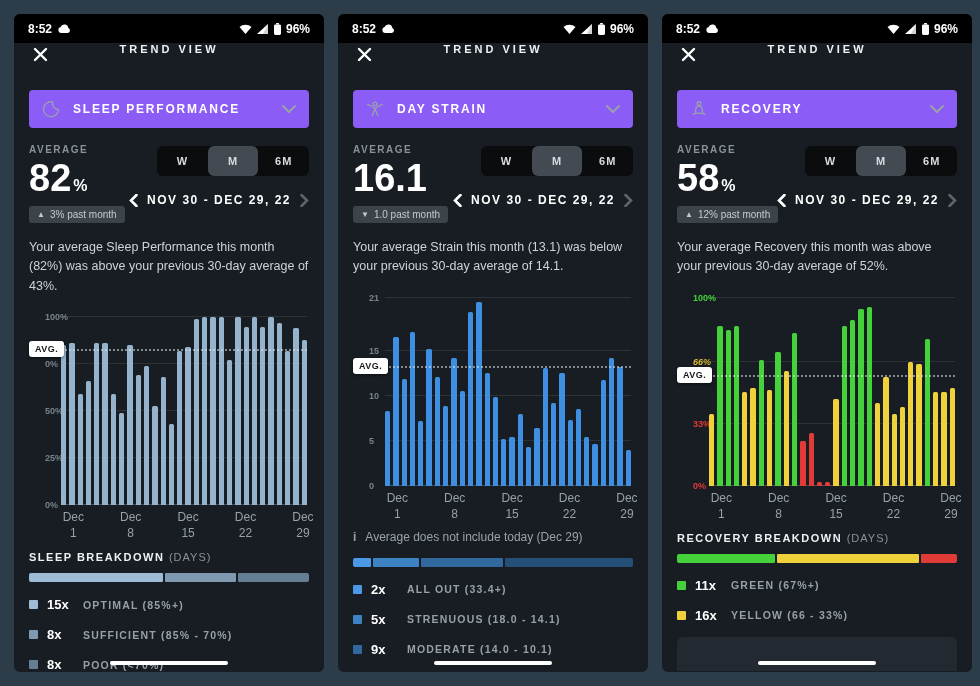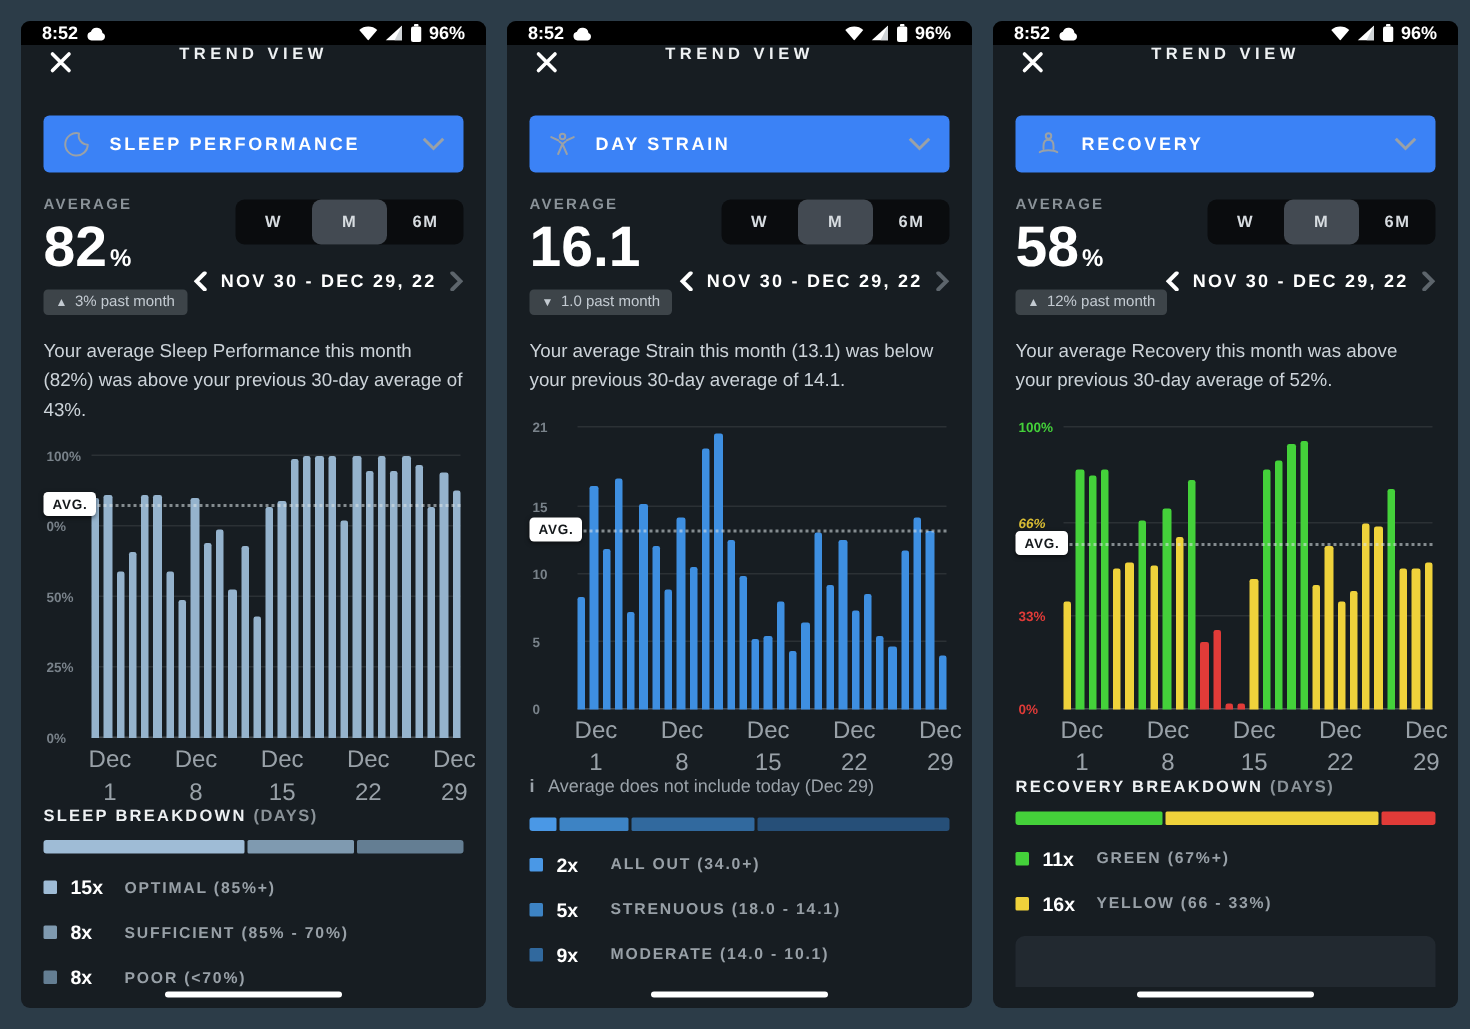--- a/index.html
+++ b/index.html
@@ -1,56 +1,56 @@
 <!DOCTYPE html>
 <html><head>
 <meta charset="utf-8">
 <style>
   html,body{margin:0;padding:0;background:#2c3c48;}
   *{box-sizing:border-box;font-family:"Liberation Sans","DejaVu Sans",sans-serif;}
   .stage{position:relative;width:980px;height:686px;background:#2c3c48;overflow:hidden;}
   .phone{position:absolute;top:14px;width:310px;height:658px;background:#171d22;border-radius:6px;overflow:hidden;}
-  .statusbar{height:16px;background:#000;display:flex;justify-content:space-between;align-items:center;padding:0 14px;color:#fff;font-size:12px;font-weight:bold;}
+  .statusbar{height:29px;background:#000;display:flex;justify-content:space-between;align-items:center;padding:0 14px;color:#fff;font-size:12px;font-weight:bold;}
   .sb-left,.sb-right{display:flex;align-items:center;gap:5px;}
   .content{position:relative;height:628px;padding:0 15px;overflow:hidden;}
   .appheader{height:42px;display:flex;align-items:flex-start;position:relative;}
   .appheader .title{position:absolute;left:0;right:0;text-align:center;font-size:11px;font-weight:bold;letter-spacing:3px;color:#eef1f3;}
   .close-btn{position:relative;z-index:2;width:22px;height:22px;display:flex;align-items:center;justify-content:center;cursor:pointer;}
-  .selector{height:38px;background:#3b82f6;border-radius:4px;display:flex;align-items:center;padding:0 12px;margin-top:5px;}
+  .selector{height:38px;background:#8b5cf6;border-radius:4px;display:flex;align-items:center;padding:0 12px;margin-top:5px;}
   .selector .sel-label{margin-left:12px;font-size:12px;font-weight:bold;letter-spacing:1.8px;color:#fff;}
   .selector .chev{margin-left:auto;}
   .avg-row{display:flex;justify-content:space-between;margin-top:16px;}
   .avg-label{font-size:10px;font-weight:bold;letter-spacing:1.5px;color:#8a9298;}
   .avg-value{margin-top:4px;color:#fff;font-weight:bold;font-size:38px;line-height:1;}
   .avg-unit{font-size:16px;font-weight:bold;margin-left:2px;}
   .delta-badge{display:inline-flex;align-items:center;gap:5px;margin-top:9px;background:#3d4449;border-radius:3px;padding:3px 8px;font-size:10px;color:#c3cad1;}
   .delta-arrow{font-size:8px;line-height:1;}
   .avg-right{width:152px;display:flex;flex-direction:column;align-items:flex-end;}
   .toggle{display:flex;width:152px;height:30px;background:#0a0c0e;border-radius:6px;align-items:stretch;margin-top:2px;}
   .toggle-opt{flex:1;display:flex;align-items:center;justify-content:center;font-size:11px;font-weight:bold;letter-spacing:1px;color:#d7dce0;border-radius:6px;cursor:pointer;}
   .toggle-opt.selected{background:#434a52;}
   .datenav{margin-top:17px;display:flex;align-items:center;gap:9px;font-size:12px;font-weight:bold;letter-spacing:1.5px;color:#fff;white-space:nowrap;}
   .desc{margin-top:15px;font-size:12.5px;line-height:1.55;color:#ccd3d9;}
   .chart{position:relative;height:228px;margin-top:13px;}
   .plot-layer{position:absolute;left:32px;right:2px;top:8px;bottom:32px;}
   .ylabels{position:absolute;left:0;width:30px;top:8px;bottom:32px;}
-  .ytick{position:absolute;left:2px;font-size:9px;color:#79828a;font-weight:bold;}
+  .ytick{position:absolute;left:16px;font-size:9px;color:#79828a;font-weight:bold;}
   .gridline{position:absolute;left:0;right:0;height:1px;background:rgba(255,255,255,0.09);}
   .gridline.baseline{background:rgba(255,255,255,0.22);}
   .bars{display:flex;align-items:flex-end;gap:3px;height:100%;}
   .bar{flex:1;border-radius:1.5px 1.5px 0 0;}
   .avgline{position:absolute;left:0;right:0;border-top:2px dotted rgba(223,229,233,0.55);}
   .avgpill{position:absolute;left:-32px;top:-10px;background:#fff;color:#14181b;font-size:9px;font-weight:bold;letter-spacing:.5px;padding:3px 6px;border-radius:3px;box-shadow:0 1px 3px rgba(0,0,0,.5);}
   .xlabels{position:absolute;left:32px;right:2px;bottom:0;height:28px;}
-  .xtick{position:absolute;transform:translateX(-50%);text-align:center;font-size:16px;line-height:1.35;color:#99a1a8;}
+  .xtick{position:absolute;transform:translateX(-50%);text-align:center;font-size:12px;line-height:1.35;color:#99a1a8;}
   .note-row{margin-top:12px;display:flex;align-items:baseline;gap:9px;font-size:12px;color:#9aa2a9;}
   .note-i{font-weight:bold;font-size:12px;}
   .breakdown{margin-top:14px;}
   .bd-title{font-size:11px;font-weight:bold;letter-spacing:1.5px;color:#eef1f3;}
-  .bd-unit{color:#8a9298;font-weight:bold;letter-spacing:1px;}
+  .bd-unit{color:#8a9298;font-weight:normal;letter-spacing:1px;}
   .bd-bar{margin-top:10px;height:9px;display:flex;gap:2px;}
   .bd-seg{border-radius:1px;}
   .bd-seg:first-child{border-radius:2px 1px 1px 2px;}
   .bd-seg:last-child{border-radius:1px 2px 2px 1px;}
   .bd-row{display:flex;align-items:center;margin-top:15px;}
   .bd-sq{width:9px;height:9px;border-radius:1px;margin-right:9px;}
   .bd-count{width:36px;font-size:13px;font-weight:bold;color:#fff;}
   .bd-label{font-size:10.5px;letter-spacing:1.2px;color:#98a0a7;font-weight:bold;}
   .footer-card{margin-top:14px;background:#222930;border-radius:6px;padding:15px 14px 30px;font-size:13.5px;font-weight:bold;color:#dde2e6;}
   .home-indicator{position:absolute;bottom:7px;left:50%;transform:translateX(-50%);width:118px;height:4px;border-radius:2px;background:#fff;z-index:6;}
@@ -441,21 +441,21 @@
         <div class="bd-bar">
               <div class="bd-seg" style="flex: 2 1 0%; background: rgb(74, 152, 230);"></div>
               <div class="bd-seg" style="flex: 5 1 0%; background: rgb(61, 131, 196);"></div>
               <div class="bd-seg" style="flex: 9 1 0%; background: rgb(49, 105, 158);"></div>
               <div class="bd-seg" style="flex: 14 1 0%; background: rgb(38, 79, 120);"></div>
             </div>
         <div class="bd-legend">
               <div class="bd-row">
                 <span class="bd-sq" style="background: rgb(74, 152, 230);"></span>
                 <span class="bd-count">2x</span>
-                <span class="bd-label">ALL OUT (34.0+)</span>
+                <span class="bd-label">ALL OUT (33.4+)</span>
               </div>
               <div class="bd-row">
                 <span class="bd-sq" style="background: rgb(61, 131, 196);"></span>
                 <span class="bd-count">5x</span>
                 <span class="bd-label">STRENUOUS (18.0 - 14.1)</span>
               </div>
               <div class="bd-row">
                 <span class="bd-sq" style="background: rgb(49, 105, 158);"></span>
                 <span class="bd-count">9x</span>
                 <span class="bd-label">MODERATE (14.0 - 10.1)</span>

